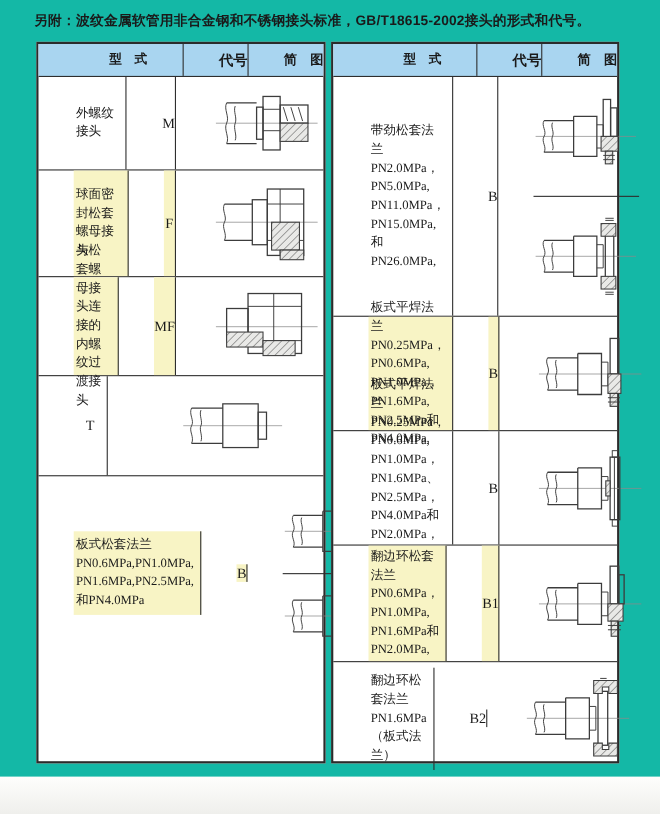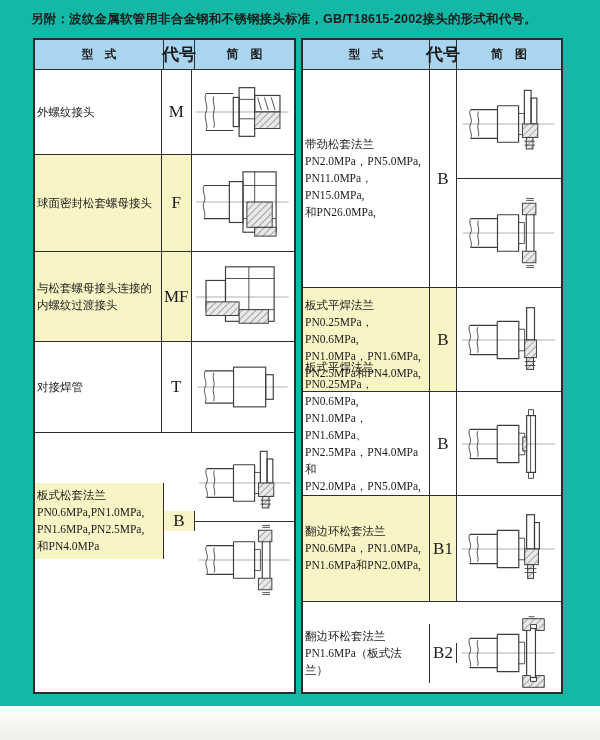--- a/index.html
+++ b/index.html
@@ -22,25 +22,25 @@
     display:flex;flex-direction:column;background:#fff;
   }
   .tbl-left{left:33px;width:263px;}
   .tbl-right{left:301px;width:262px;}
   .row{display:flex;box-sizing:border-box;border-bottom:1px solid #2e2e2e;flex:0 0 auto;}
   .row:last-child{border-bottom:none;align-items:center;}
   .row.head{
     background:#a9d5f0;height:30px;align-items:stretch;
     font-size:12px;font-weight:bold;
   }
-  .cell{box-sizing:border-box;border-right:1px solid #2e2e2e;display:flex;align-items:center;}
+  .cell{box-sizing:border-box;border-right:1px solid #2e2e2e;display:flex;align-items:center;margin-left:32px;}
   .cell:last-child{border-right:none;}
   .c-type{width:129px;padding:4px 6px 4px 2px;font-size:11.5px;line-height:17px;
           white-space:pre-line;}
-  .c-code{width:31px;justify-content:center;font-size:17px;}
+  .c-code{width:31px;justify-content:center;font-size:13px;}
   .c-diag{flex:1;justify-content:center;padding:2px;}
   .tbl-right .c-type{width:127px;}
   .tbl-right .c-code{width:27px;}
   .row.head .c-type,.row.head .c-code,.row.head .c-diag{justify-content:center;padding:0;white-space:pre;}
   .hl{background:#f8f4c5;}
   .diag-split{flex-direction:column;align-items:stretch;padding:0;}
   .half{flex:1;display:flex;align-items:center;justify-content:center;box-sizing:border-box;}
   .half + .half{border-top:1px solid #2e2e2e;}
   svg.d{display:block;}
   .ln{fill:none;stroke:#3c3c3c;stroke-width:1.2;}
@@ -124,21 +124,20 @@
           <rect class="ln" x="12" y="20" width="20" height="30"></rect>
           <rect class="ln" x="32" y="6" width="50" height="56"></rect>
           <path class="lt" d="M32 18 H82 M32 50 H82 M56 6 V62"></path>
           <rect class="ht" x="12" y="42" width="34" height="14"></rect>
           <rect class="ht" x="46" y="50" width="30" height="14"></rect>
         </svg>
       </div>
     </div>
 
     <div class="row" style="height:91px">
-      <div class="cell c-type">对接焊管</div>
       <div class="cell c-code">T</div>
       <div class="cell c-diag">
         <svg class="d" width="98" height="70" viewBox="0 0 100 74">
           <line class="cl" x1="2" y1="37" x2="97" y2="37"></line>
           <path class="ln" d="M10 20 H40 M10 54 H40"></path>
           <path class="lt" d="M10 20 C7 26 13 32 10 37 C7 42 13 48 10 54"></path>
           <path class="lt" d="M19 22 C17 27 21 33 19 37 C17 41 21 47 19 52"></path>
           <rect class="ln" x="40" y="16" width="34" height="42"></rect>
           <rect class="ln" x="74" y="24" width="8" height="26"></rect>
         </svg>

